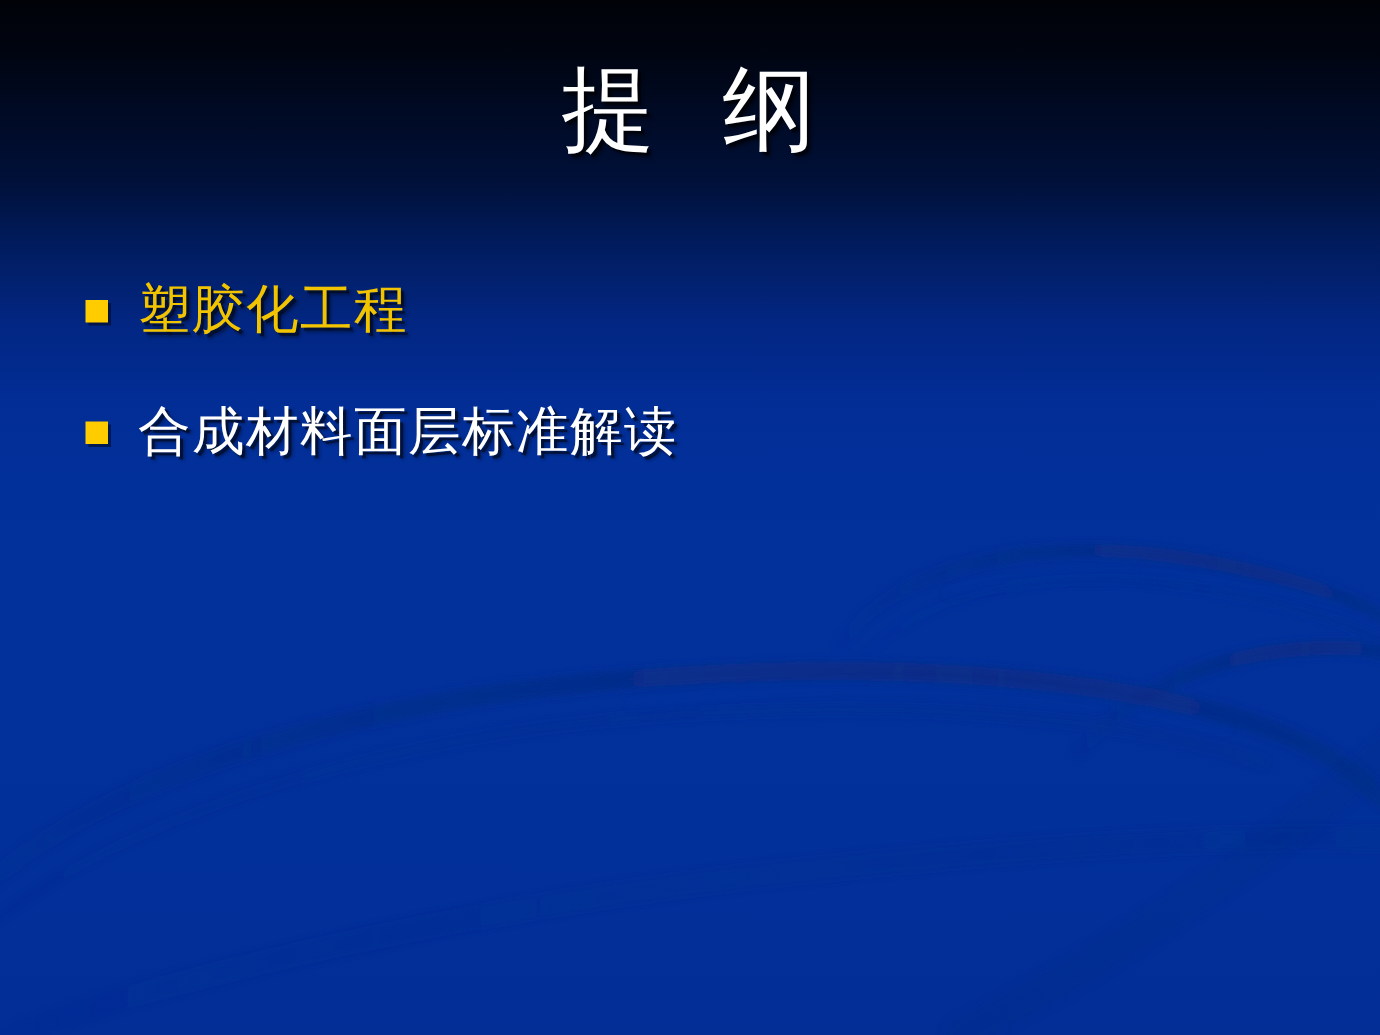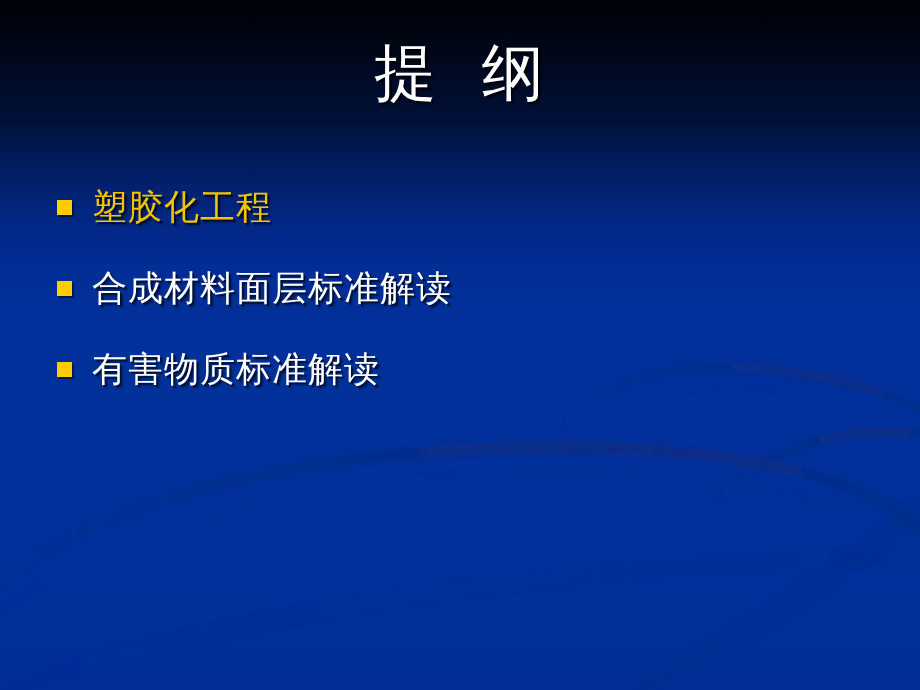--- a/index.html
+++ b/index.html
@@ -165,20 +165,16 @@
     <div class="bullet-row">
       <span class="bullet-marker"></span>
       <span class="bullet-text gold">塑胶化工程</span>
     </div>
 
     <div class="bullet-row">
       <span class="bullet-marker"></span>
       <span class="bullet-text white">合成材料面层标准解读</span>
     </div>
 
-    <div class="bullet-row">
-      <span class="bullet-marker"></span>
-      <span class="bullet-text white">有害物质标准解读</span>
-    </div>
 
   </div>
 
 </div>
 
 </body></html>

